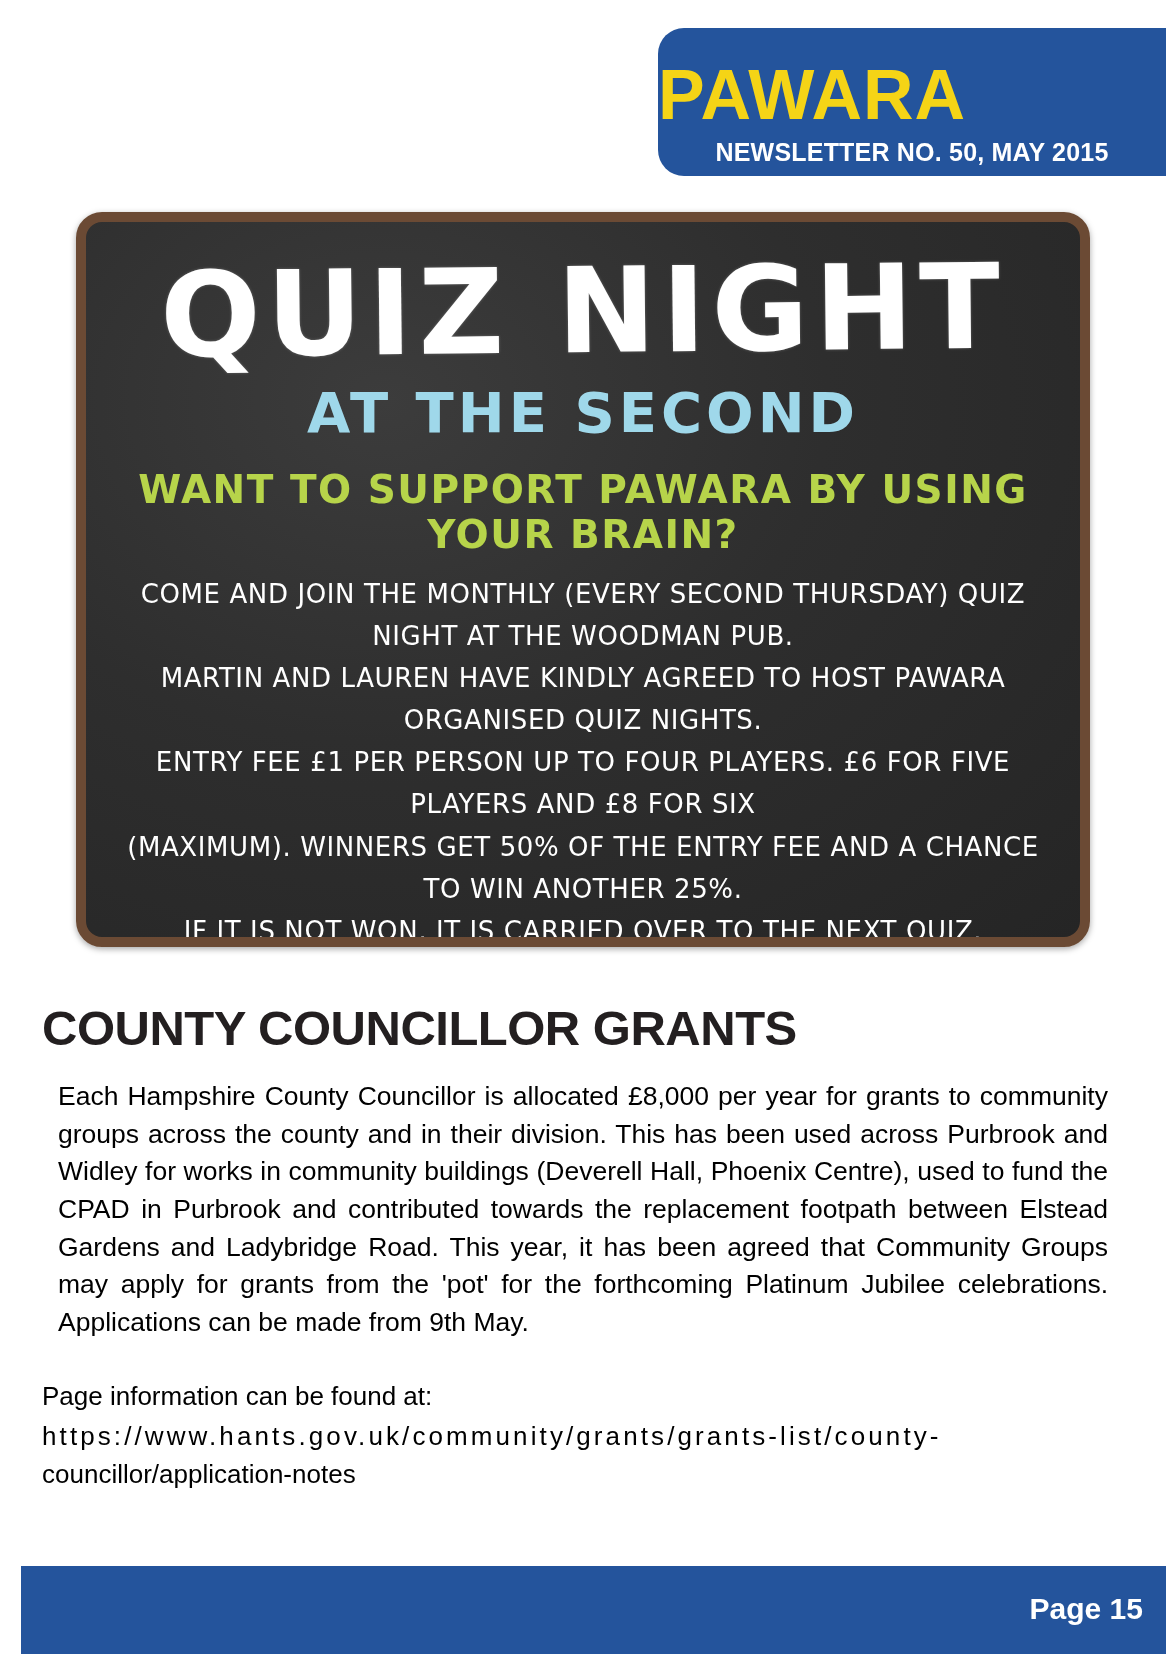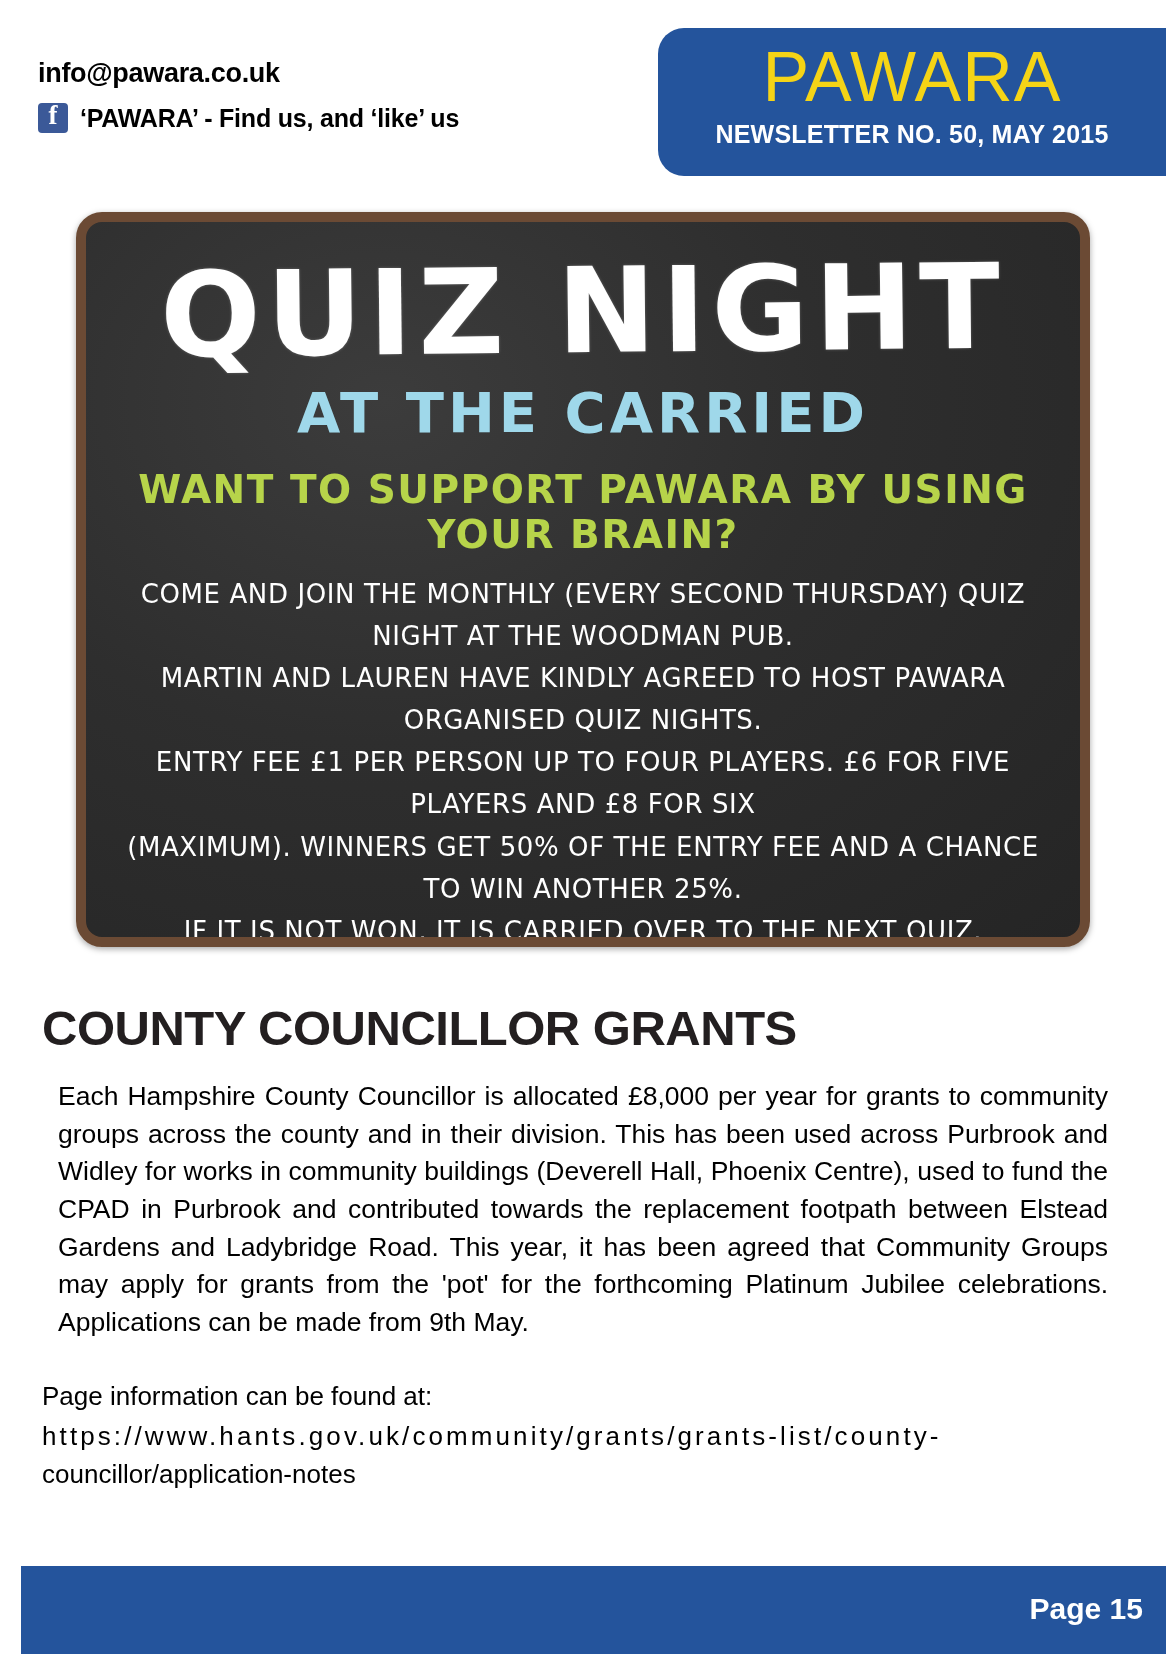--- a/index.html
+++ b/index.html
@@ -78,25 +78,24 @@
     width: 508px;
     height: 148px;
     background: #24549c;
     border-top-left-radius: 26px;
     border-bottom-left-radius: 26px;
     color: #ffffff;
   }
   .masthead-title {
     color: #f5d416;
     font-size: 70px;
-    font-weight: normal;
+    font-weight: bold;
     letter-spacing: 1px;
-    text-align: center;
     line-height: 1;
-    padding-top: 14px;
+    padding-top: 32px;
     font-family: "Liberation Sans", sans-serif;
   }
   .masthead-sub {
     color: #ffffff;
     font-size: 25px;
     font-weight: bold;
     text-align: center;
     letter-spacing: 0.2px;
     margin-top: 8px;
   }
@@ -216,38 +215,31 @@
     font-weight: bold;
     font-family: "Liberation Sans", sans-serif;
   }
 </style>
 </head>
 <body>
 
 <div class="page">
 
   <div class="header">
-    <div class="contact-block">
-      <div class="email">info@pawara.co.uk</div>
-      <div class="fb-row">
-        <span class="fb-icon"></span>
-        <span class="fb-text">‘PAWARA’ - Find us, and ‘like’ us</span>
-      </div>
-    </div>
 
     <div class="masthead">
       <div class="masthead-title">PAWARA</div>
       <div class="masthead-sub">NEWSLETTER NO. 50, MAY 2015</div>
     </div>
   </div>
 
   <div class="poster">
     <div class="poster-inner">
       <div class="quiz-title">QUIZ NIGHT</div>
-      <div class="quiz-venue">AT THE CARRIED</div>
+      <div class="quiz-venue">AT THE SECOND</div>
       <div class="quiz-hook">WANT TO SUPPORT PAWARA BY USING YOUR BRAIN?</div>
       <div class="quiz-body">
         <div>COME AND JOIN THE MONTHLY (EVERY SECOND THURSDAY) QUIZ NIGHT AT THE WOODMAN PUB.</div>
         <div>MARTIN AND LAUREN HAVE KINDLY AGREED TO HOST PAWARA ORGANISED QUIZ NIGHTS.</div>
         <div>ENTRY FEE £1 PER PERSON UP TO FOUR PLAYERS. £6 FOR FIVE PLAYERS AND £8 FOR SIX</div>
         <div>(MAXIMUM). WINNERS GET 50% OF THE ENTRY FEE AND A CHANCE TO WIN ANOTHER 25%.</div>
         <div>IF IT IS NOT WON, IT IS CARRIED OVER TO THE NEXT QUIZ.</div>
       </div>
 
     </div>

